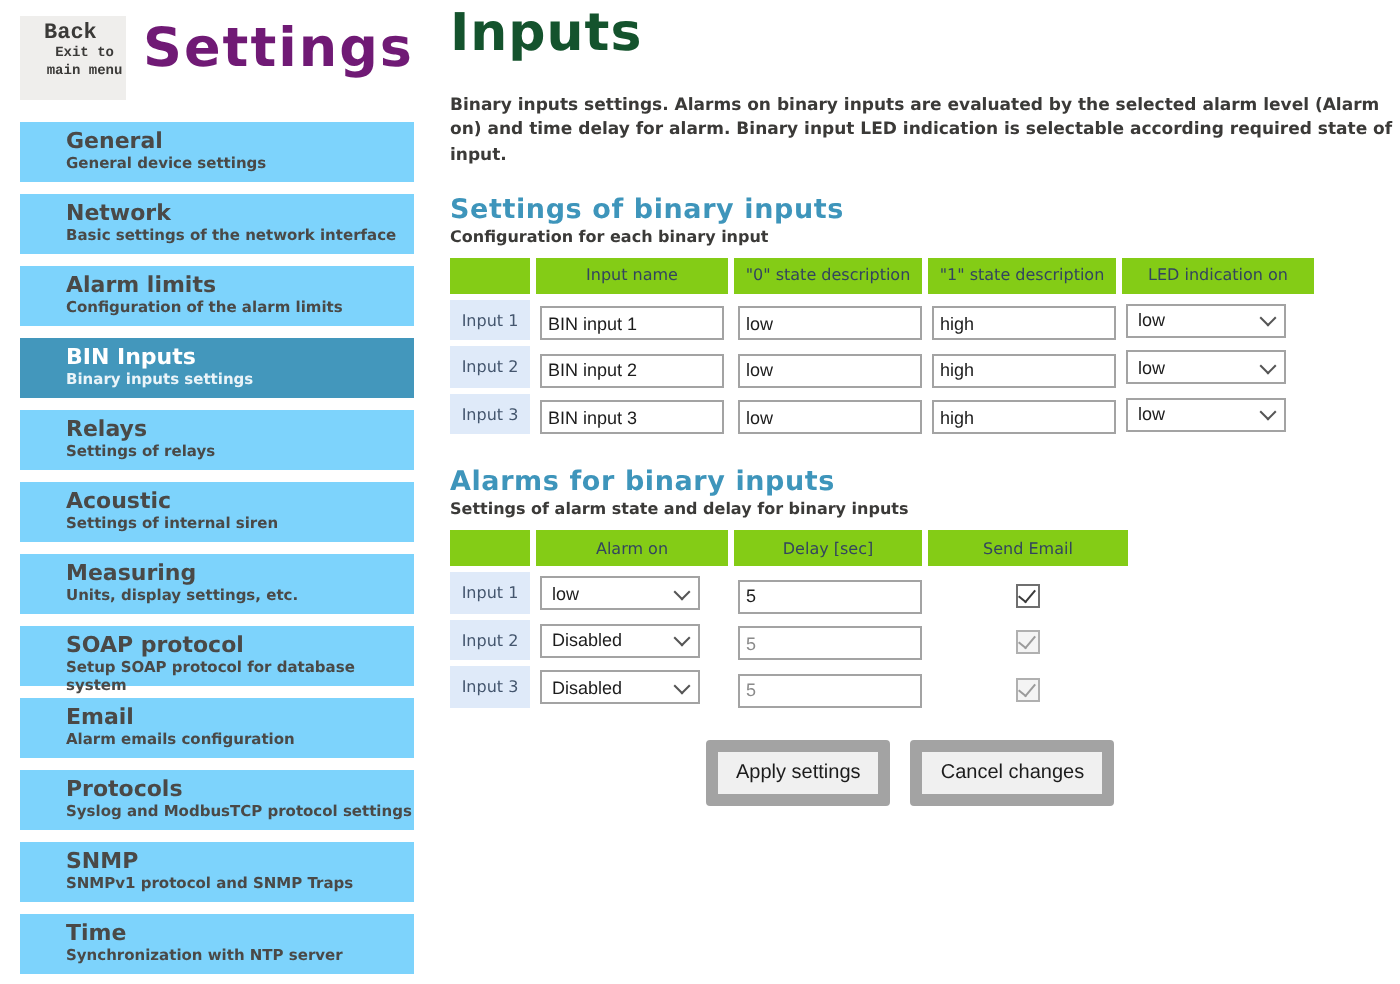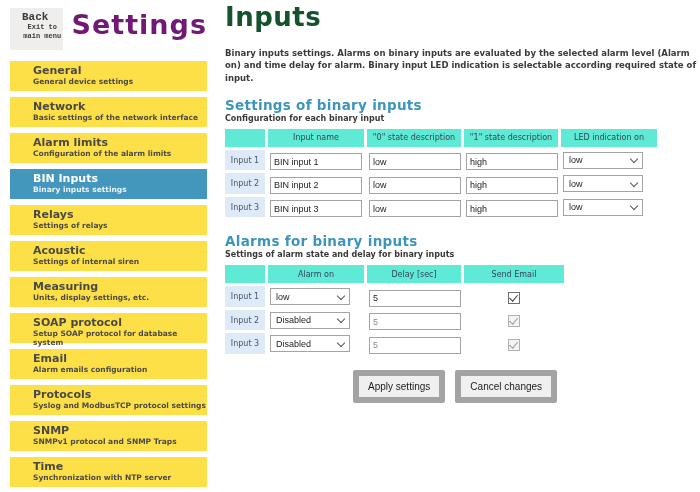--- a/index.html
+++ b/index.html
@@ -15,39 +15,39 @@
     padding:3px 0 0 12px;cursor:pointer;font-family:Liberation Mono, monospace;
   }
   .back-title{font-size:11px;font-weight:bold;line-height:12px;display:block;}
   .back-sub{font-size:7px;font-weight:bold;line-height:9px;display:block;text-align:center;}
   .settings-title{
     font-size:27px;font-weight:bold;letter-spacing:1px;color:#701a75;
     margin-left:9px;line-height:34px;
   }
   .nav{margin-top:11px;}
   .nav-item{
-    height:30px;background:#fde047;margin-bottom:6px;box-sizing:border-box;
+    height:30px;background:#7dd3fc;margin-bottom:6px;box-sizing:border-box;
     padding:3px 0 0 23px;cursor:pointer;
   }
   .nav-item .ni-title{display:block;font-size:11px;font-weight:bold;line-height:13px;color:#4a4947;}
   .nav-item .ni-desc{display:block;font-size:7.5px;font-weight:bold;line-height:9px;color:#4a4947;}
   .nav-item.selected{background:#4397bc;}
   .nav-item.selected .ni-title{color:#ffffff;}
   .nav-item.selected .ni-desc{color:#eaf4f9;}
   .nav-item.partial{height:30px;}
   
   .main{position:absolute;left:225px;top:2px;width:472px;}
   .page-title{font-size:26px;font-weight:bold;color:#14532d;letter-spacing:0.5px;margin:0;}
   .intro{font-size:8.5px;font-weight:bold;line-height:1.45;margin-top:15px;width:472px;color:#3b3a38;}
   .section-h{font-size:13.5px;font-weight:bold;color:#3e95bb;margin:13px 0 0 0;letter-spacing:0.3px;}
   .section-sub{font-size:8px;font-weight:bold;margin:1px 0 0 0;color:#3b3a38;}
   
   table.cfg{border-spacing:3px;border-collapse:separate;margin:3px 0 0 -3px;}
   table.cfg th{
-    background:#5eead4;font-size:8px;font-weight:normal;color:#33455e;
+    background:#84cc16;font-size:8px;font-weight:normal;color:#33455e;
     height:18px;text-align:center;padding:0 4px;
   }
   table.cfg td{padding:0;height:19px;vertical-align:middle;}
   td.rowlabel{
     background:#dfeaf9;font-size:8px;color:#44566e;text-align:center;
     width:40px;min-width:32px;
   }
   .txt{
     width:84px;height:15px;border:1px solid #a3a3a3;font-family:"Liberation Sans",sans-serif;
     font-size:9px;padding:0 3px;margin-left:2px;color:#1c1c1c;background:#fff;

